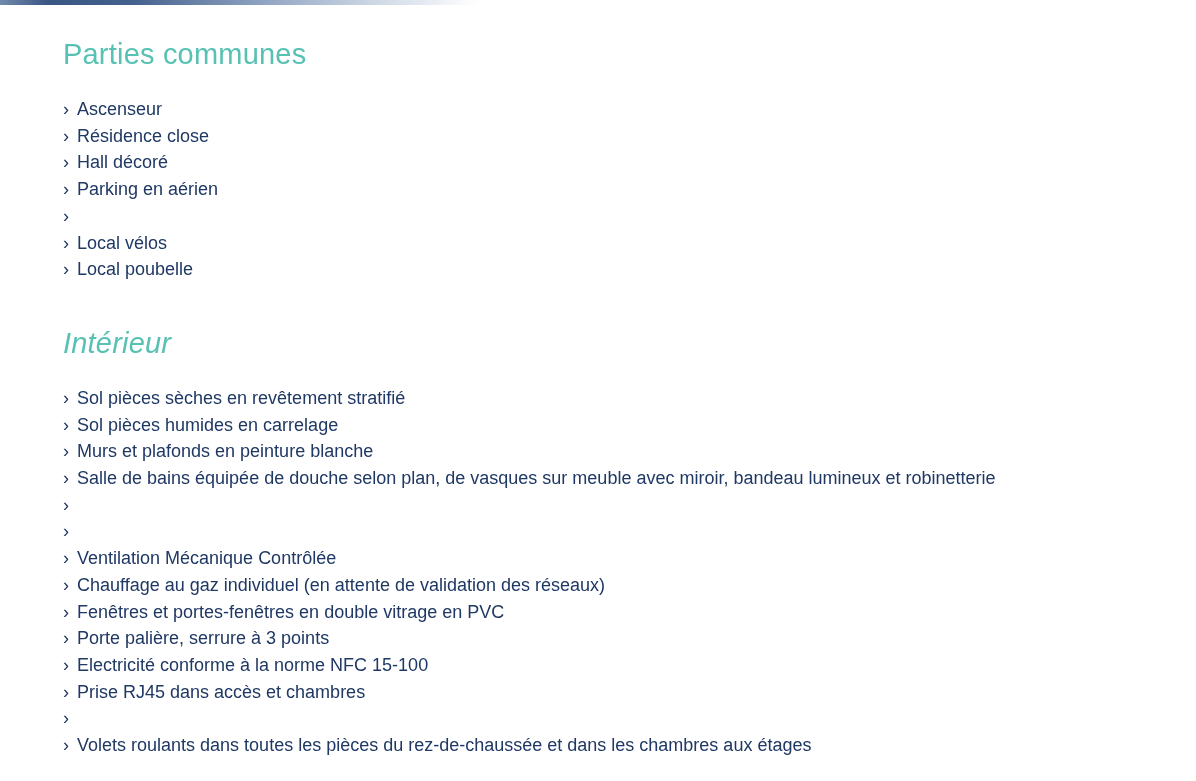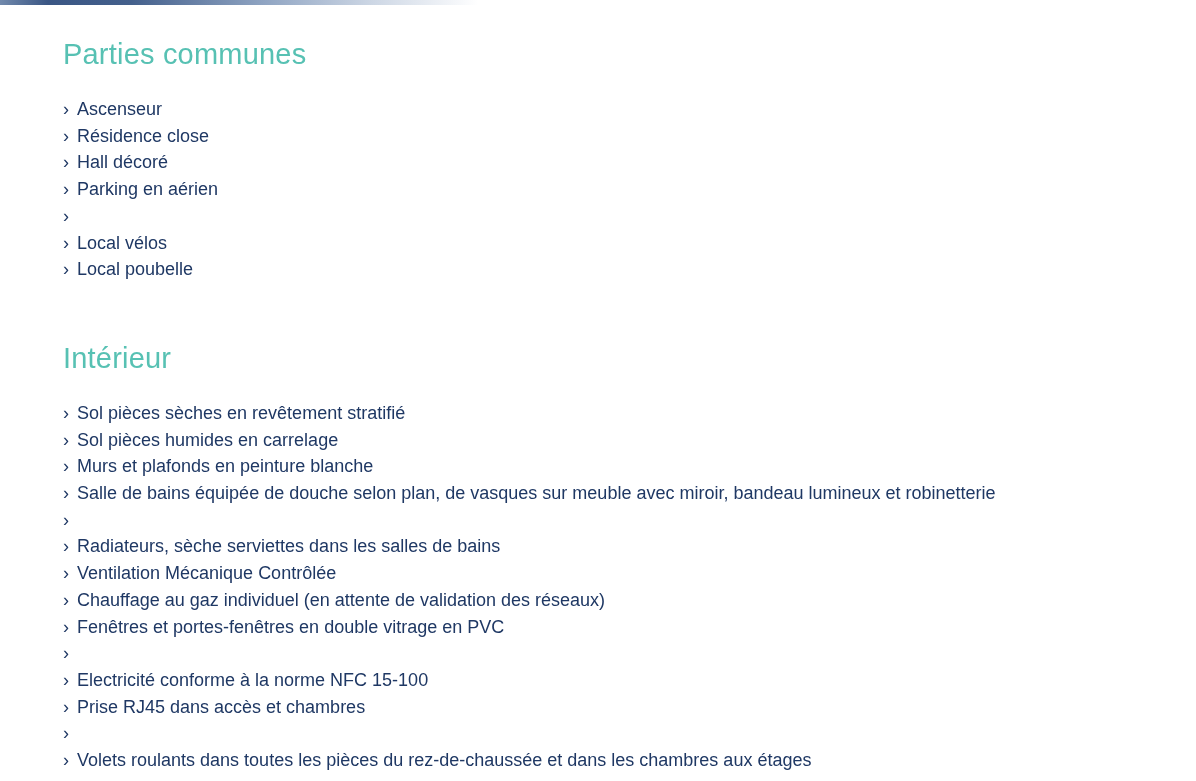--- a/index.html
+++ b/index.html
@@ -37,21 +37,21 @@
     padding-right: 30px;
   }
   .section-title {
     color: var(--heading);
     font-size: 29px;
     font-weight: 400;
     line-height: 34px;
     letter-spacing: 0.2px;
   }
   .section-title.first { margin-top: 32px; }
-  .section-title.second { margin-top: 58px; }
+  .section-title.second { margin-top: 43px; font-style: italic; }
   .item-list { margin-top: 25px; }
   .list-item {
     display: flex;
     align-items: baseline;
     color: var(--body-text);
     font-size: 18px;
     line-height: 26.7px;
     white-space: nowrap;
   }
   .bullet {
@@ -129,40 +129,40 @@
         <span class="bullet">›</span>
         <span class="item-text">Salle de bains équipée de douche selon plan, de vasques sur meuble avec miroir, bandeau lumineux et robinetterie</span>
       </div>
 
       <div class="list-item">
         <span class="bullet">›</span>
       </div>
 
       <div class="list-item">
         <span class="bullet">›</span>
-        <span class="item-text">Radiateurs, sèche serviettes dans les salles de bains</span>
       </div>
 
       <div class="list-item">
         <span class="bullet">›</span>
         <span class="item-text">Ventilation Mécanique Contrôlée</span>
       </div>
 
       <div class="list-item">
         <span class="bullet">›</span>
         <span class="item-text">Chauffage au gaz individuel (en attente de validation des réseaux)</span>
       </div>
 
       <div class="list-item">
         <span class="bullet">›</span>
         <span class="item-text">Fenêtres et portes-fenêtres en double vitrage en PVC</span>
       </div>
 
       <div class="list-item">
         <span class="bullet">›</span>
+        <span class="item-text">Porte palière, serrure à 3 points</span>
       </div>
 
       <div class="list-item">
         <span class="bullet">›</span>
         <span class="item-text">Electricité conforme à la norme NFC 15-100</span>
       </div>
 
       <div class="list-item">
         <span class="bullet">›</span>
         <span class="item-text">Prise RJ45 dans accès et chambres</span>

